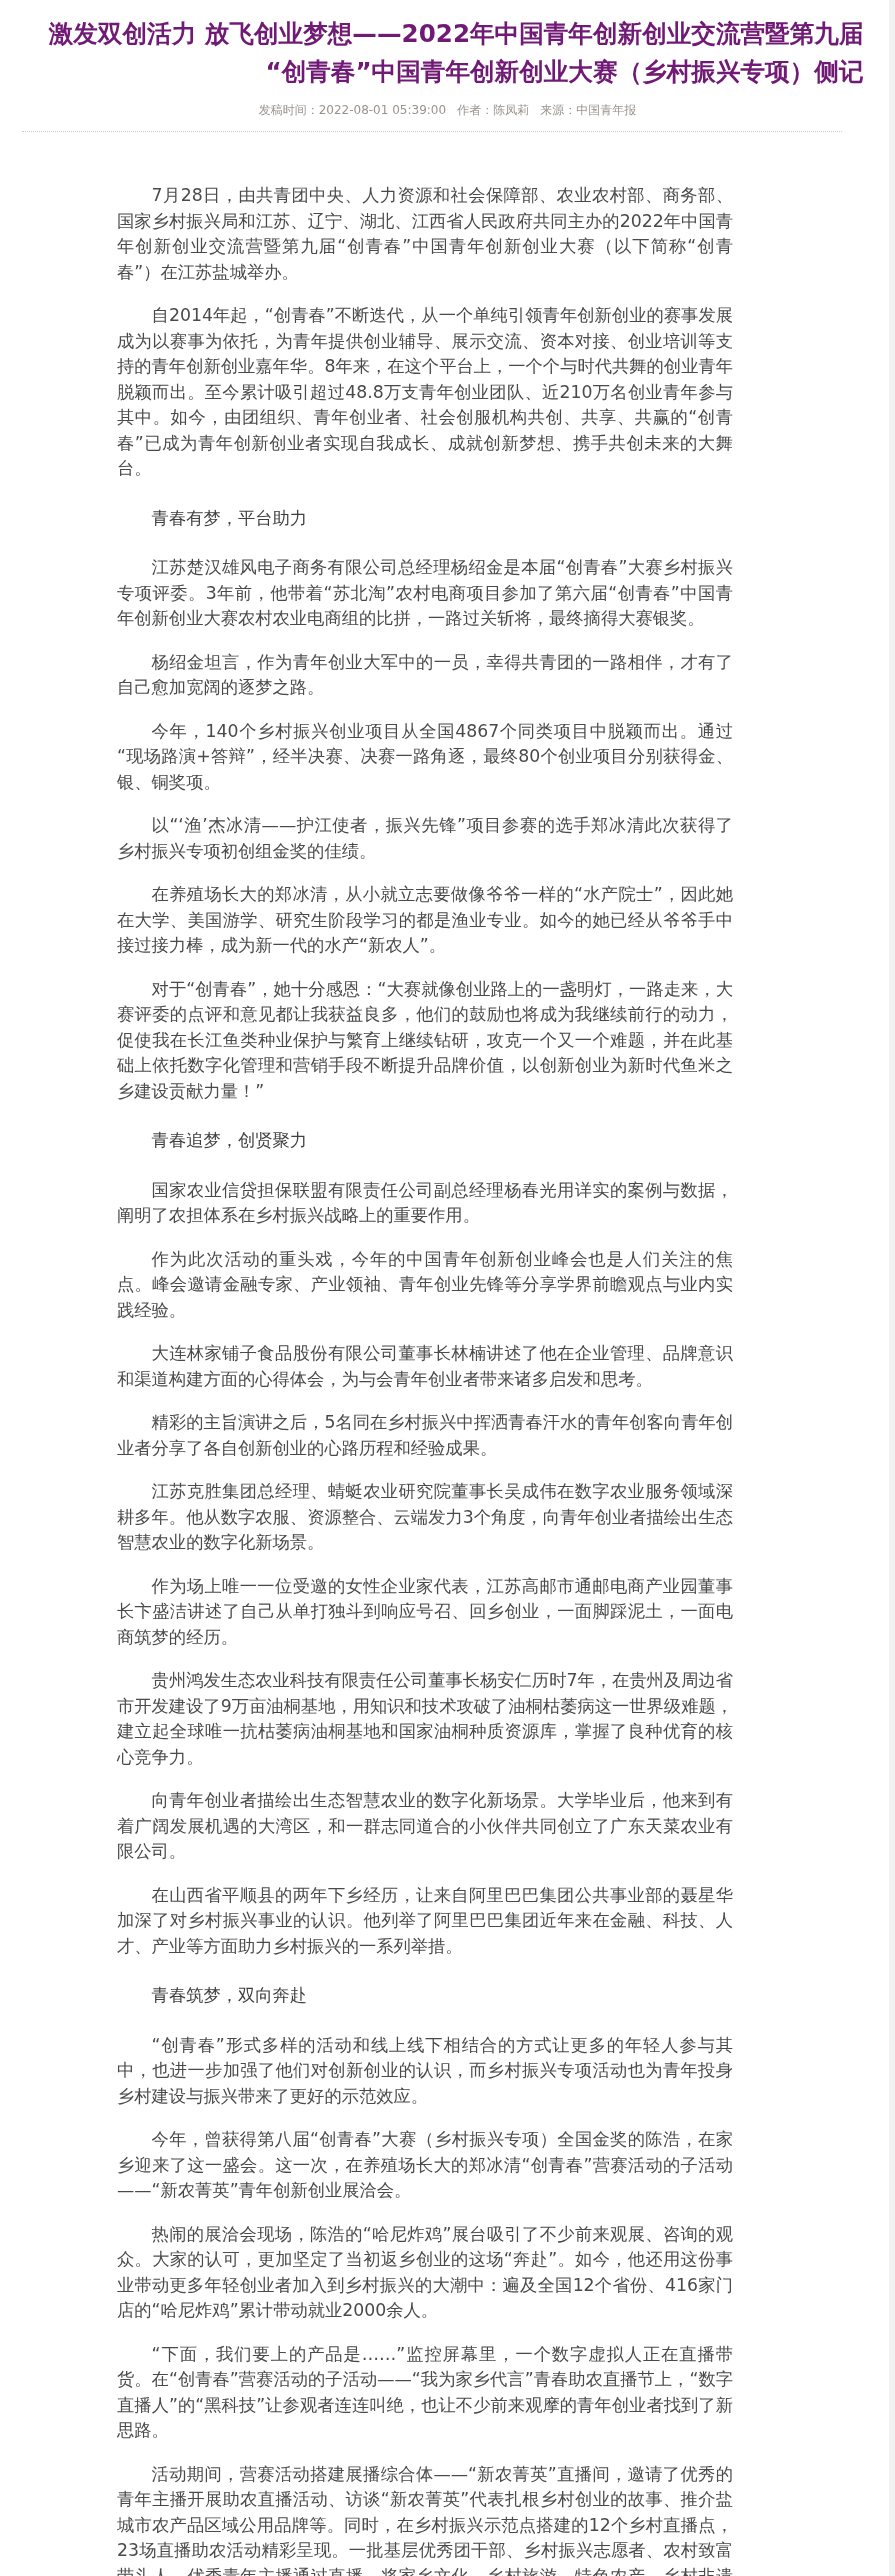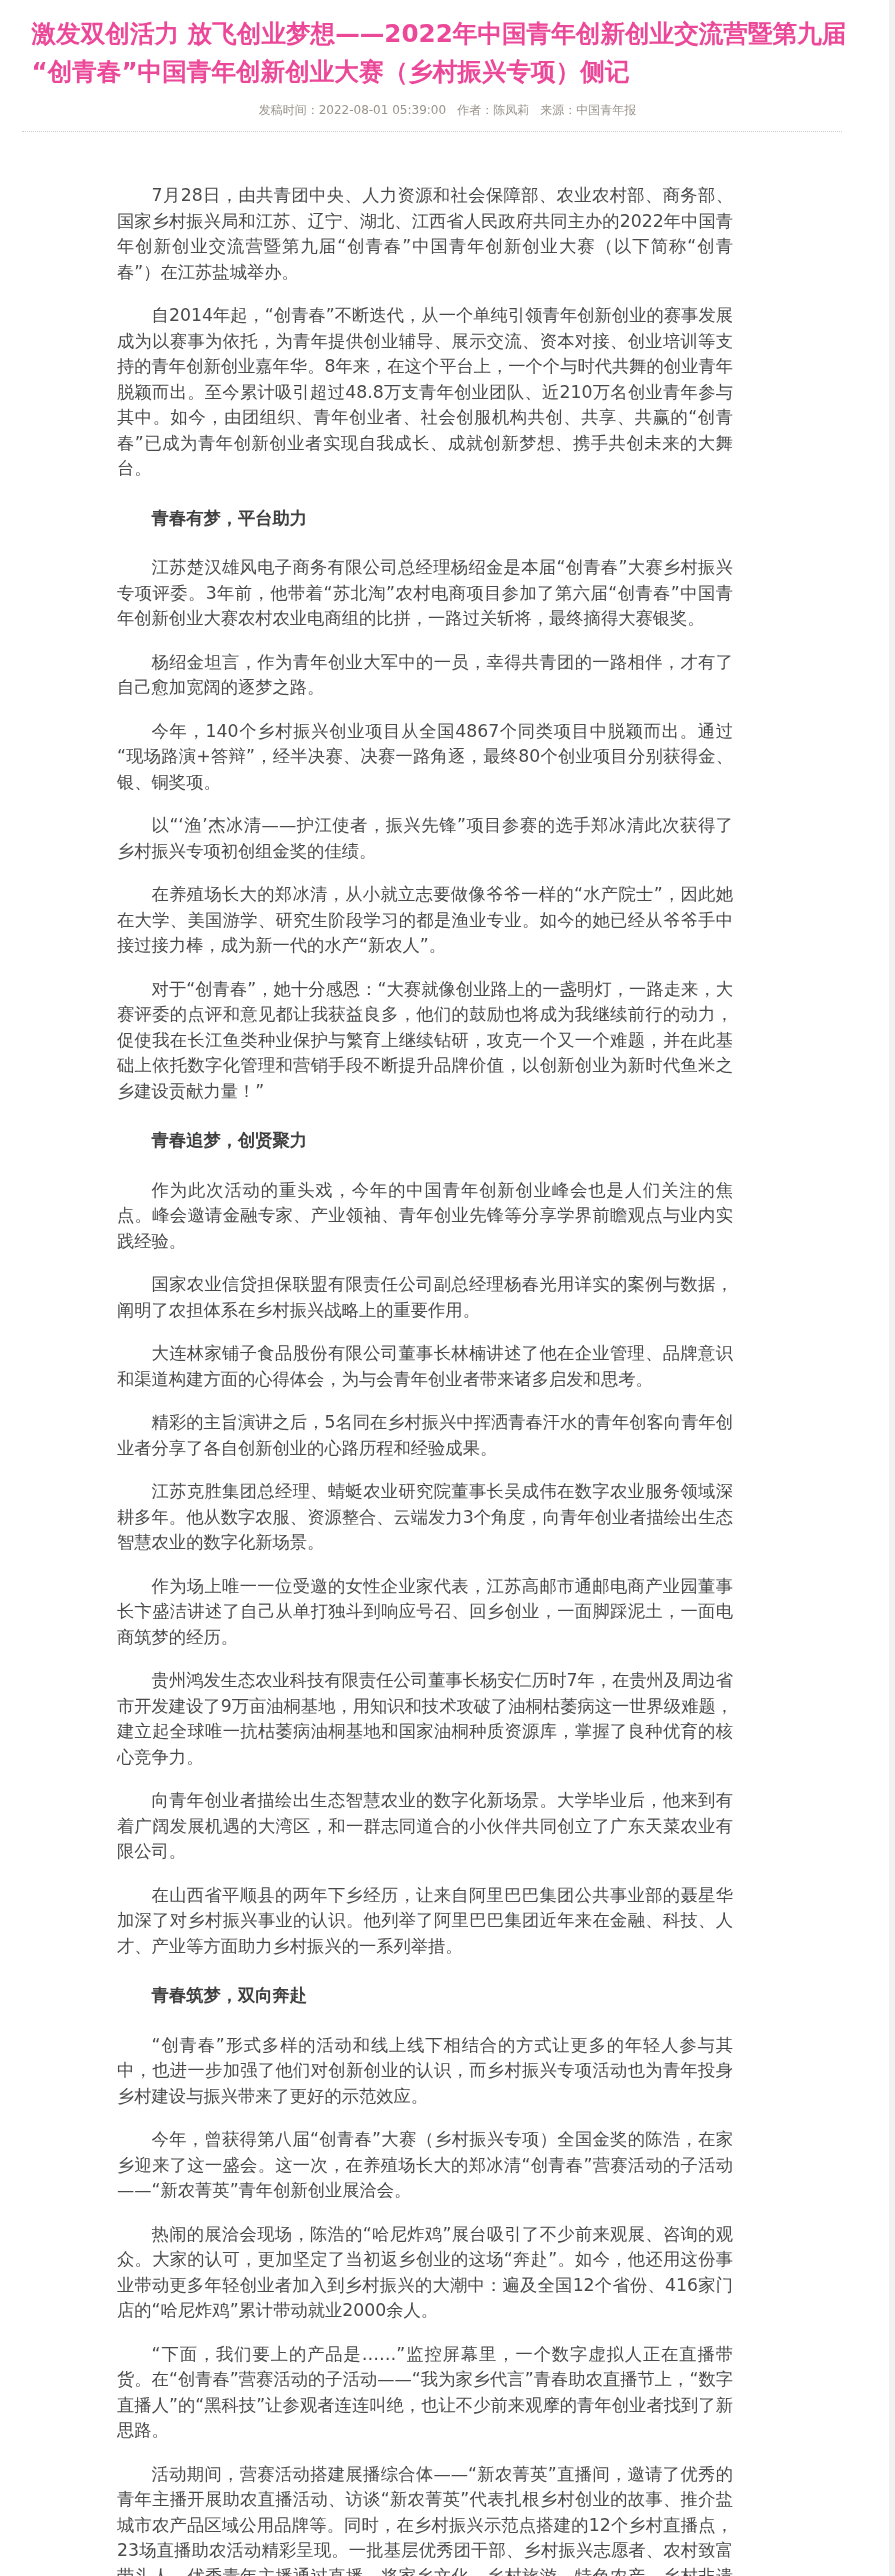--- a/index.html
+++ b/index.html
@@ -17,25 +17,25 @@
   .right-strip {
     position: absolute;
     top: 0; right: 0;
     width: 6.4px; height: 100%;
     background: #f1f1f1;
   }
 
   .title {
     width: 832px;
     margin: 14.6px auto 0;
-    text-align: left;
+    text-align: right;
     font-size: 24.6px;
     line-height: 38px;
     font-weight: 700;
-    color: #ec4899;
+    color: #701a75;
   }
 
   .meta {
     margin-top: 11px;
     text-align: center;
     font-size: 12px;
     color: #9a938b;
   }
   .meta .gap { margin-left: 7.3px; margin-top: 27px; }
 
@@ -53,21 +53,21 @@
     color: #4a4a4a;
   }
   .para {
     text-indent: 2em;
     margin-bottom: 18px;
     text-align: justify;
   }
   .sub-heading {
     font-size: 17.3px;
     line-height: 25.5px;
-    font-weight: 700;
+    font-weight: 400;
     color: #3f3f3f;
     text-indent: 2em;
     margin: 24px 0 24px;
   }
 </style>
 </head>
 <body>
 
 <div class="page">
 
@@ -85,22 +85,22 @@
       <p class="para">7月28日，由共青团中央、人力资源和社会保障部、农业农村部、商务部、国家乡村振兴局和江苏、辽宁、湖北、江西省人民政府共同主办的2022年中国青年创新创业交流营暨第九届“创青春”中国青年创新创业大赛（以下简称“创青春”）在江苏盐城举办。</p>
       <p class="para">自2014年起，“创青春”不断迭代，从一个单纯引领青年创新创业的赛事发展成为以赛事为依托，为青年提供创业辅导、展示交流、资本对接、创业培训等支持的青年创新创业嘉年华。8年来，在这个平台上，一个个与时代共舞的创业青年脱颖而出。至今累计吸引超过48.8万支青年创业团队、近210万名创业青年参与其中。如今，由团组织、青年创业者、社会创服机构共创、共享、共赢的“创青春”已成为青年创新创业者实现自我成长、成就创新梦想、携手共创未来的大舞台。</p>
       <h2 class="sub-heading">青春有梦，平台助力</h2>
       <p class="para">江苏楚汉雄风电子商务有限公司总经理杨绍金是本届“创青春”大赛乡村振兴专项评委。3年前，他带着“苏北淘”农村电商项目参加了第六届“创青春”中国青年创新创业大赛农村农业电商组的比拼，一路过关斩将，最终摘得大赛银奖。</p>
       <p class="para">杨绍金坦言，作为青年创业大军中的一员，幸得共青团的一路相伴，才有了自己愈加宽阔的逐梦之路。</p>
       <p class="para">今年，140个乡村振兴创业项目从全国4867个同类项目中脱颖而出。通过“现场路演+答辩”，经半决赛、决赛一路角逐，最终80个创业项目分别获得金、银、铜奖项。</p>
       <p class="para">以“‘渔’杰冰清——护江使者，振兴先锋”项目参赛的选手郑冰清此次获得了乡村振兴专项初创组金奖的佳绩。</p>
       <p class="para">在养殖场长大的郑冰清，从小就立志要做像爷爷一样的“水产院士”，因此她在大学、美国游学、研究生阶段学习的都是渔业专业。如今的她已经从爷爷手中接过接力棒，成为新一代的水产“新农人”。</p>
       <p class="para">对于“创青春”，她十分感恩：“大赛就像创业路上的一盏明灯，一路走来，大赛评委的点评和意见都让我获益良多，他们的鼓励也将成为我继续前行的动力，促使我在长江鱼类种业保护与繁育上继续钻研，攻克一个又一个难题，并在此基础上依托数字化管理和营销手段不断提升品牌价值，以创新创业为新时代鱼米之乡建设贡献力量！”</p>
       <h2 class="sub-heading">青春追梦，创贤聚力</h2>
+      <p class="para">国家农业信贷担保联盟有限责任公司副总经理杨春光用详实的案例与数据，阐明了农担体系在乡村振兴战略上的重要作用。</p>
       <p class="para">作为此次活动的重头戏，今年的中国青年创新创业峰会也是人们关注的焦点。峰会邀请金融专家、产业领袖、青年创业先锋等分享学界前瞻观点与业内实践经验。</p>
-      <p class="para">国家农业信贷担保联盟有限责任公司副总经理杨春光用详实的案例与数据，阐明了农担体系在乡村振兴战略上的重要作用。</p>
       <p class="para">大连林家铺子食品股份有限公司董事长林楠讲述了他在企业管理、品牌意识和渠道构建方面的心得体会，为与会青年创业者带来诸多启发和思考。</p>
       <p class="para">精彩的主旨演讲之后，5名同在乡村振兴中挥洒青春汗水的青年创客向青年创业者分享了各自创新创业的心路历程和经验成果。</p>
       <p class="para">江苏克胜集团总经理、蜻蜓农业研究院董事长吴成伟在数字农业服务领域深耕多年。他从数字农服、资源整合、云端发力3个角度，向青年创业者描绘出生态智慧农业的数字化新场景。</p>
       <p class="para">作为场上唯一一位受邀的女性企业家代表，江苏高邮市通邮电商产业园董事长卞盛洁讲述了自己从单打独斗到响应号召、回乡创业，一面脚踩泥土，一面电商筑梦的经历。</p>
       <p class="para">贵州鸿发生态农业科技有限责任公司董事长杨安仁历时7年，在贵州及周边省市开发建设了9万亩油桐基地，用知识和技术攻破了油桐枯萎病这一世界级难题，建立起全球唯一抗枯萎病油桐基地和国家油桐种质资源库，掌握了良种优育的核心竞争力。</p>
       <p class="para">向青年创业者描绘出生态智慧农业的数字化新场景。大学毕业后，他来到有着广阔发展机遇的大湾区，和一群志同道合的小伙伴共同创立了广东天菜农业有限公司。</p>
       <p class="para">在山西省平顺县的两年下乡经历，让来自阿里巴巴集团公共事业部的聂星华加深了对乡村振兴事业的认识。他列举了阿里巴巴集团近年来在金融、科技、人才、产业等方面助力乡村振兴的一系列举措。</p>
       <h2 class="sub-heading">青春筑梦，双向奔赴</h2>
       <p class="para">“创青春”形式多样的活动和线上线下相结合的方式让更多的年轻人参与其中，也进一步加强了他们对创新创业的认识，而乡村振兴专项活动也为青年投身乡村建设与振兴带来了更好的示范效应。</p>
       <p class="para">今年，曾获得第八届“创青春”大赛（乡村振兴专项）全国金奖的陈浩，在家乡迎来了这一盛会。这一次，在养殖场长大的郑冰清“创青春”营赛活动的子活动——“新农菁英”青年创新创业展洽会。</p>

